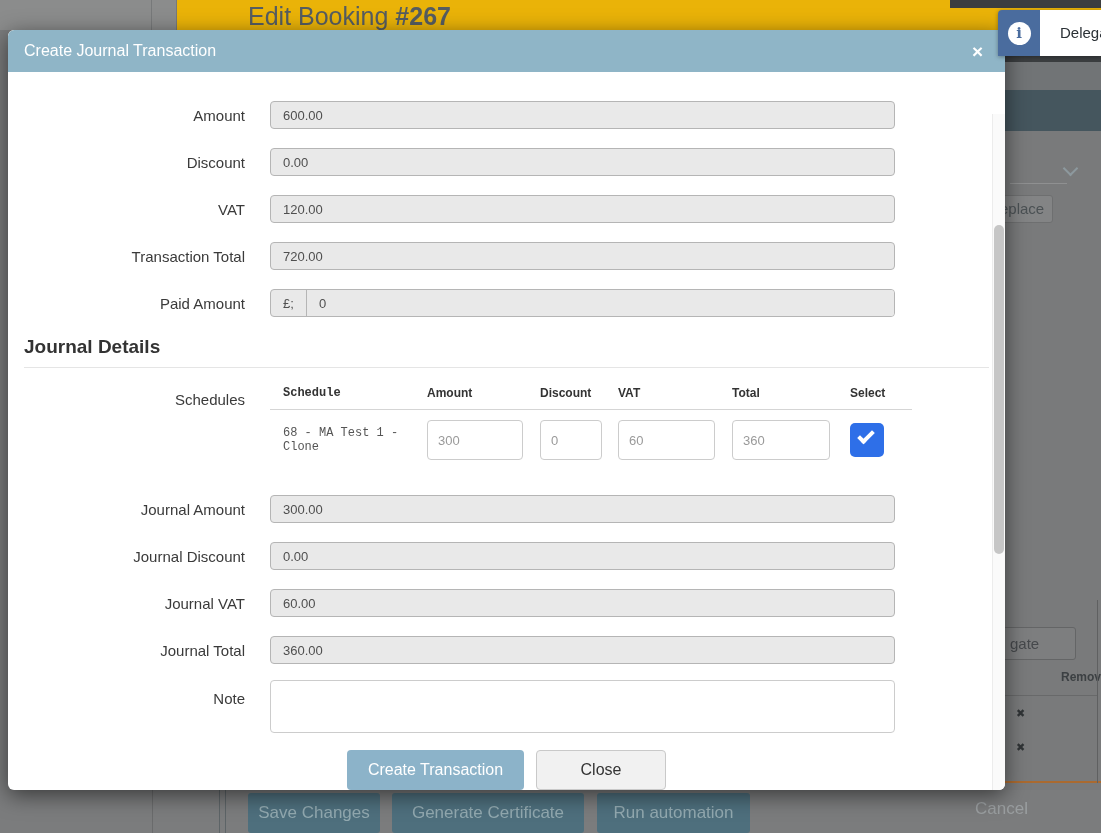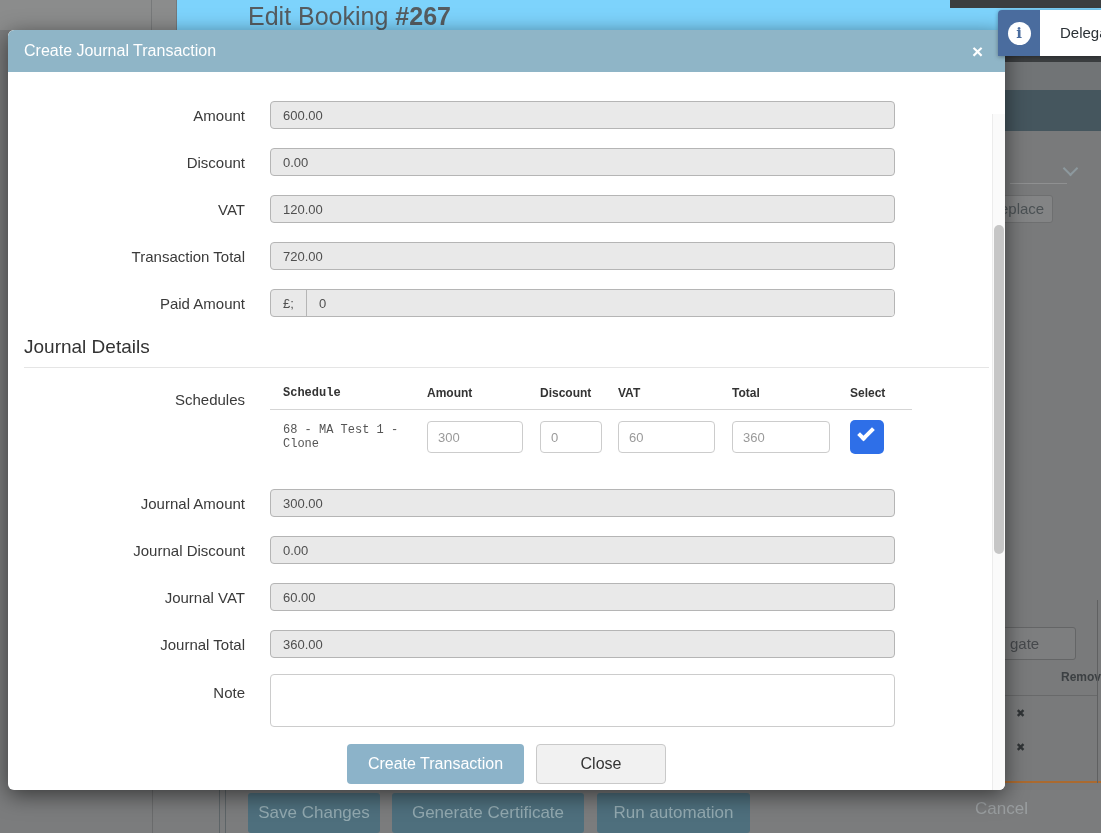--- a/index.html
+++ b/index.html
@@ -2,21 +2,21 @@
 <html><head>
 <meta charset="utf-8">
 <style>
   * { box-sizing: border-box; margin: 0; padding: 0; }
   html,body { width:1101px; height:833px; overflow:hidden; background:#7b7c7d;
     font-family:"Liberation Sans", sans-serif; }
   #stage { position:relative; width:1101px; height:833px; overflow:hidden; }
 
   
   .bg { position:absolute; inset:0; }
-  .top-strip { position:absolute; left:0; top:0; width:1101px; height:30px; background:#7dd3fc; overflow:hidden; }
+  .top-strip { position:absolute; left:0; top:0; width:1101px; height:30px; background:#eab308; overflow:hidden; }
   .top-strip .left-block { position:absolute; left:0; top:0; width:176px; height:30px; background:#8b8c8c; }
   .vline { position:absolute; top:0; width:1px; background:#77797a; }
   .page-title { position:absolute; left:248px; top:2px; font-size:25px; color:#565d61; white-space:nowrap; }
   .page-title b { font-weight:bold; }
   .dark-bar-tr { position:absolute; left:950px; top:0; width:151px; height:8px; background:#3b3e40; }
 
   .right-strip { position:absolute; left:1005px; top:30px; width:96px; height:760px; background:#797a7b; overflow:hidden; }
   .rs-gray-top { position:absolute; left:0; top:26px; width:96px; height:34px; background:#717476; }
   .rs-dark { position:absolute; left:0; top:26px; width:96px; height:6px; background:#3b3e40; }
   .teal-bar { position:absolute; left:0; top:60px; width:96px; height:41px; background:#45565e; }
@@ -65,37 +65,37 @@
   .form-label { width:237px; text-align:right; margin-right:25px; font-size:15px; color:#3a3a3a; }
   .form-field { width:625px; height:28px; background:#e9e9e9; border:1px solid #b5b5b5; border-radius:4px;
     font-size:13px; color:#4f4f4f; padding:0 12px; font-family:"Liberation Sans", sans-serif; }
   .addon-group { display:flex; width:625px; height:28px; border:1px solid #b5b5b5; border-radius:4px;
     background:#e9e9e9; overflow:hidden; }
   .addon { width:36px; border-right:1px solid #b5b5b5; font-size:13px; color:#4f4f4f;
     display:flex; align-items:center; justify-content:center; }
   .addon-input { flex:1; border:none; background:#e9e9e9; font-size:13px; color:#4f4f4f; padding:0 12px;
     font-family:"Liberation Sans", sans-serif; }
 
-  .section-heading { font-size:19px; color:#333333; margin:19px 0 0 16px; }
+  .section-heading { font-size:19px; color:#333333; margin:19px 0 0 16px;font-weight:bold; }
   .section-divider { height:1px; background:#e5e5e5; margin:9px 16px 0 16px; }
 
   .schedules-block { display:flex; margin-top:18px; }
   .sched-label { width:237px; text-align:right; margin-right:25px; font-size:15px; color:#3a3a3a; padding-top:5px; }
   .sched-table { width:642px; }
   .sched-head { display:flex; border-bottom:1px solid #d5d5d5; padding-bottom:9px; }
   .sched-head span { font-size:12px; font-weight:bold; color:#333333; }
   .sched-row { display:flex; align-items:center; padding-top:10px; }
   .c-schedule { width:157px; padding-left:13px;font-family:Liberation Mono, monospace; }
   .c-amount { width:113px; }
   .c-discount { width:78px; }
   .c-vat { width:114px; }
   .c-total { width:118px; }
   .c-select { width:62px; }
   .sched-name { font-size:12px; color:#555555; }
-  .mini-input { height:32px; border:1px solid #cccccc; border-radius:4px; font-size:13px; color:#9a9a9a;
+  .mini-input { height:40px; border:1px solid #cccccc; border-radius:4px; font-size:13px; color:#9a9a9a;
     padding:0 10px; font-family:"Liberation Sans", sans-serif; }
   .w96 { width:96px; } .w62 { width:62px; } .w97 { width:97px; } .w98 { width:98px; }
   .checkbox { width:34px; height:34px; background:#2e6fe8; border-radius:5px; position:relative; cursor:pointer; }
   .checkbox .tick { position:absolute; left:8px; top:8px; width:16px; height:9px;
     border-left:4px solid #ffffff; border-bottom:4px solid #ffffff; transform:rotate(-45deg); }
 
   .journal-fields { margin-top:35px; }
   .note-row { display:flex; margin-top:-3px; }
   .note-label { width:237px; text-align:right; margin-right:25px; font-size:15px; color:#3a3a3a; padding-top:10px; }
   .note-area { width:625px; height:53px; border:1px solid #cccccc; border-radius:4px; resize:none;

